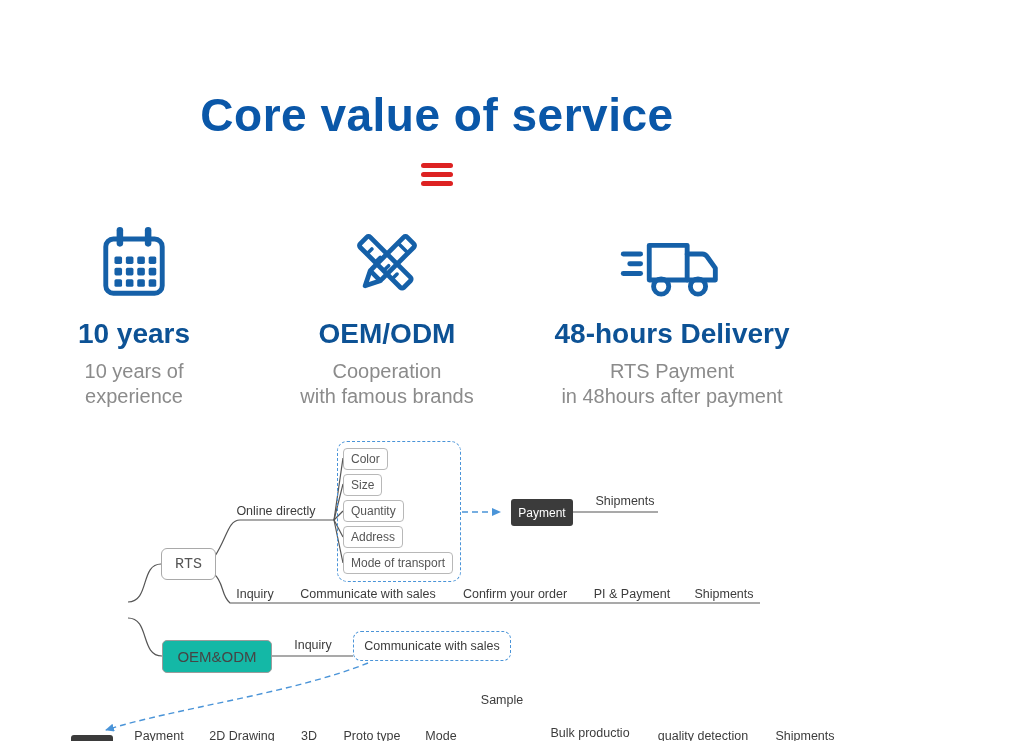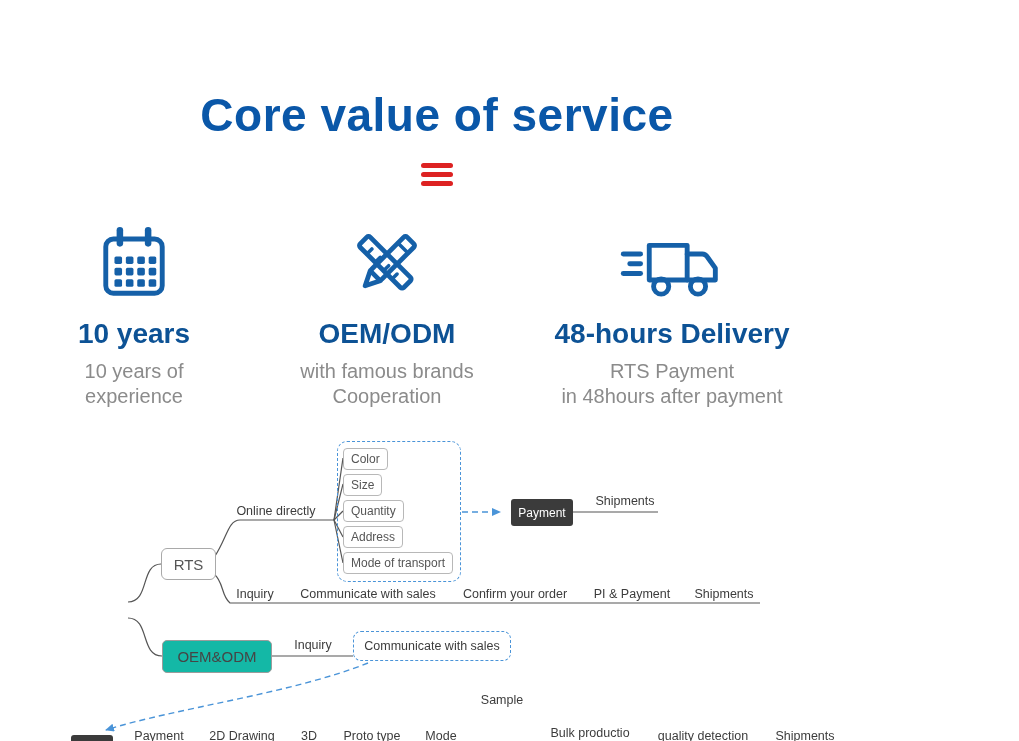--- a/index.html
+++ b/index.html
@@ -43,21 +43,21 @@
   .order-node {
     left:36px; top:548px; width:92px; height:41px;
     background:#1779c4; color:#ffffff; border-radius:6px;
     display:flex; align-items:center; justify-content:center;
     font-size:17px;
   }
   .rts-node {
     left:161px; top:506px; width:55px; height:32px;
     background:#ffffff; border:1px solid #a9a9a9; border-radius:6px;
     display:flex; align-items:center; justify-content:center;
-    font-size:15px; color:#555555;
+    font-size:15px; color:#555555;font-family:Liberation Mono, monospace;
   }
   .oem-node {
     left:162px; top:598px; width:110px; height:33px;
     background:#14b8a6; border:1px solid #9c9c9c; border-radius:5px;
     display:flex; align-items:center; justify-content:center;
     font-size:15px; color:#454545;
   }
   .dashed-group {
     left:337px; top:399px; width:124px; height:141px;
     border:1.5px dashed #4a94d8; border-radius:10px;
@@ -139,22 +139,22 @@
         </g>
         <g transform="rotate(45 32 32)">
           <rect class="icon-stroke" x="26" y="4" width="12" height="42" rx="2" style="stroke-width:4"></rect>
           <path class="icon-stroke" d="M26,46 L32,58 L38,46" style="stroke-width:4"></path>
           <line class="icon-stroke" x1="26" y1="13" x2="38" y2="13" style="stroke-width:3"></line>
         </g>
       </svg>
     </div>
     <h2>OEM/ODM</h2>
     <div class="sub">
+      <div>Cooperation</div>
       <div>with famous brands</div>
-      <div>Cooperation</div>
     </div>
   </div>
 
   <div class="abs feature f3">
     <div class="icon-box">
       <svg width="104" height="70" viewBox="0 0 96 64">
         <line class="icon-stroke" x1="3" y1="20" x2="19" y2="20"></line>
         <line class="icon-stroke" x1="9" y1="29" x2="19" y2="29"></line>
         <line class="icon-stroke" x1="3" y1="38" x2="19" y2="38"></line>
         <path class="icon-stroke" d="M27,44 V12 H62 V44 Z"></path>

